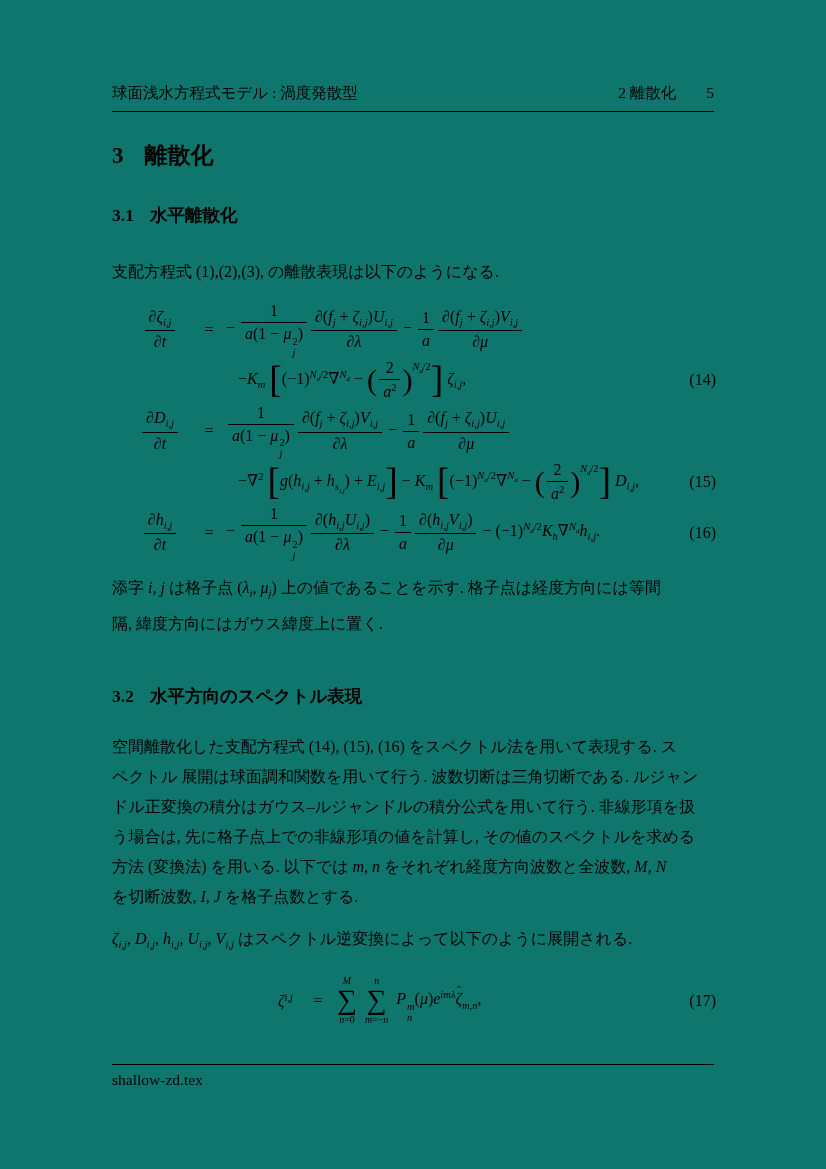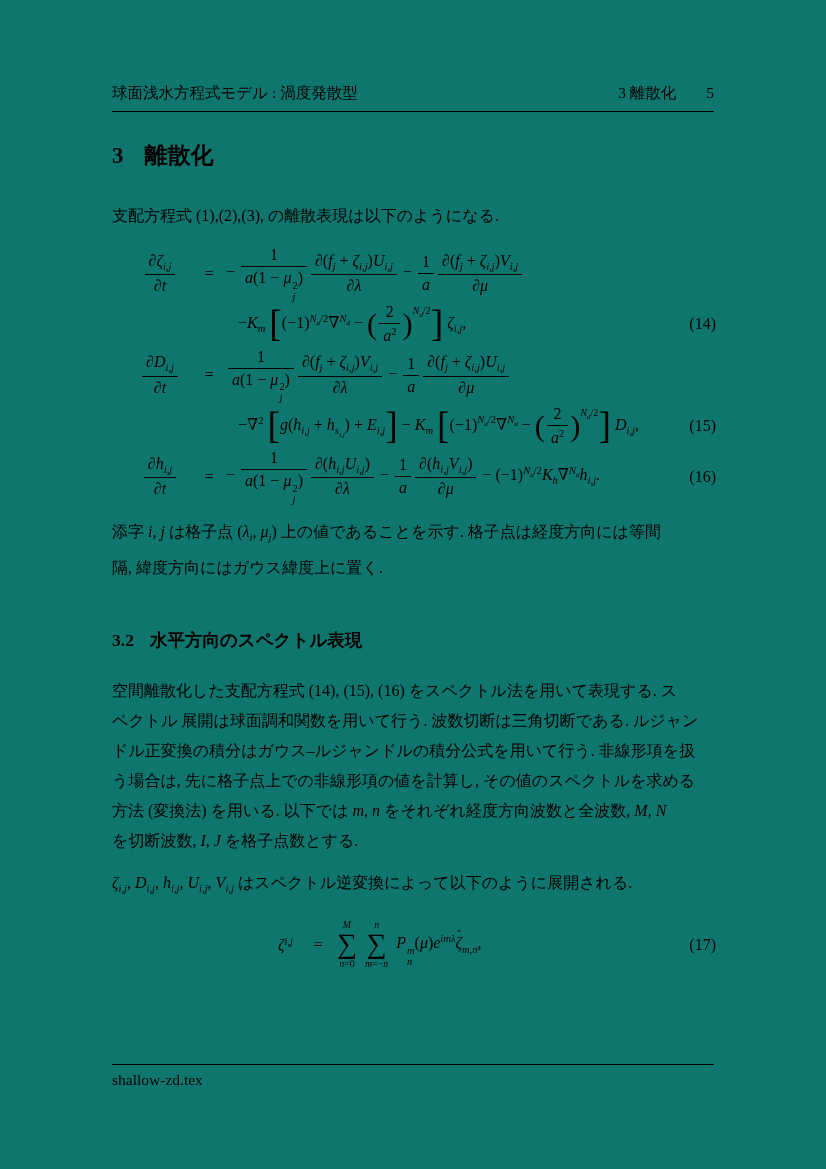--- a/index.html
+++ b/index.html
@@ -61,31 +61,35 @@
 </style>
 </head>
 <body>
 
 <div class="page">
   <div class="content">
 
     <div class="pagehead">
       <span>球面浅水方程式モデル : 渦度発散型</span>
       <span class="ph-right">
-        <span>3 離散化</span>
+        <span>2 離散化</span>
         <span class="pgnum">5</span>
       </span>
     </div>
 
     <h1>
       <span class="hno">3</span>
       <span class="htxt">離散化</span>
     </h1>
 
 
+    <h2 class="h2-31">
+      <span class="hno">3.1</span>
+      <span class="htxt">水平離散化</span>
+    </h2>
 
     <p class="body mt-lead">支配方程式 (1),(2),(3), の離散表現は以下のようになる.</p>
 
     <div class="eqs">
       <div class="eqrow">
         <span class="lhs">
             <span class="fr">
               <span class="nu">∂<i>ζ</i><sub><i>i,j</i></sub></span>
               <span class="de">∂<i>t</i></span>
             </span>

